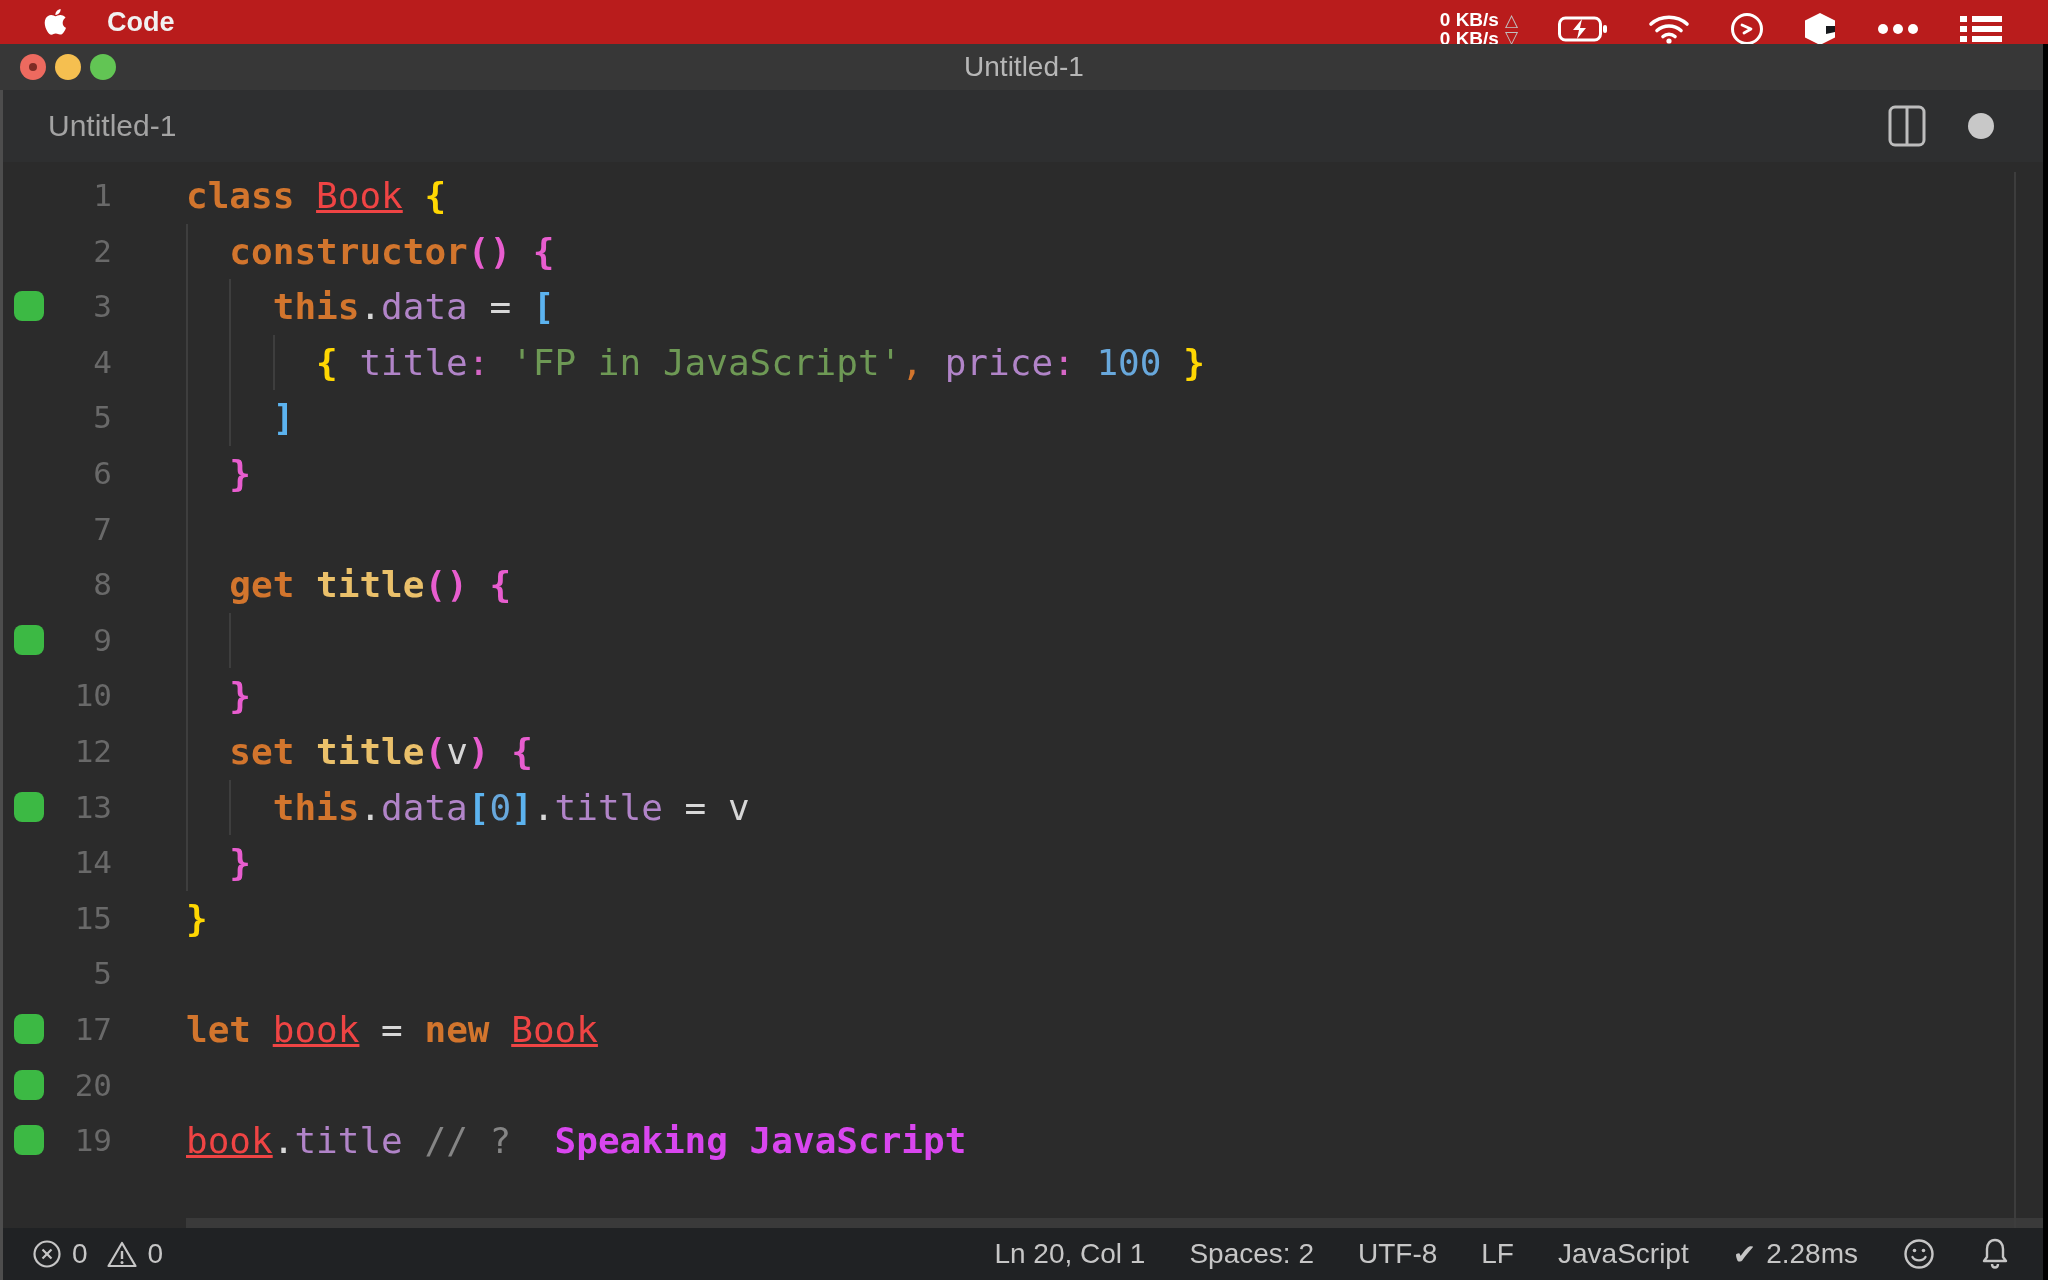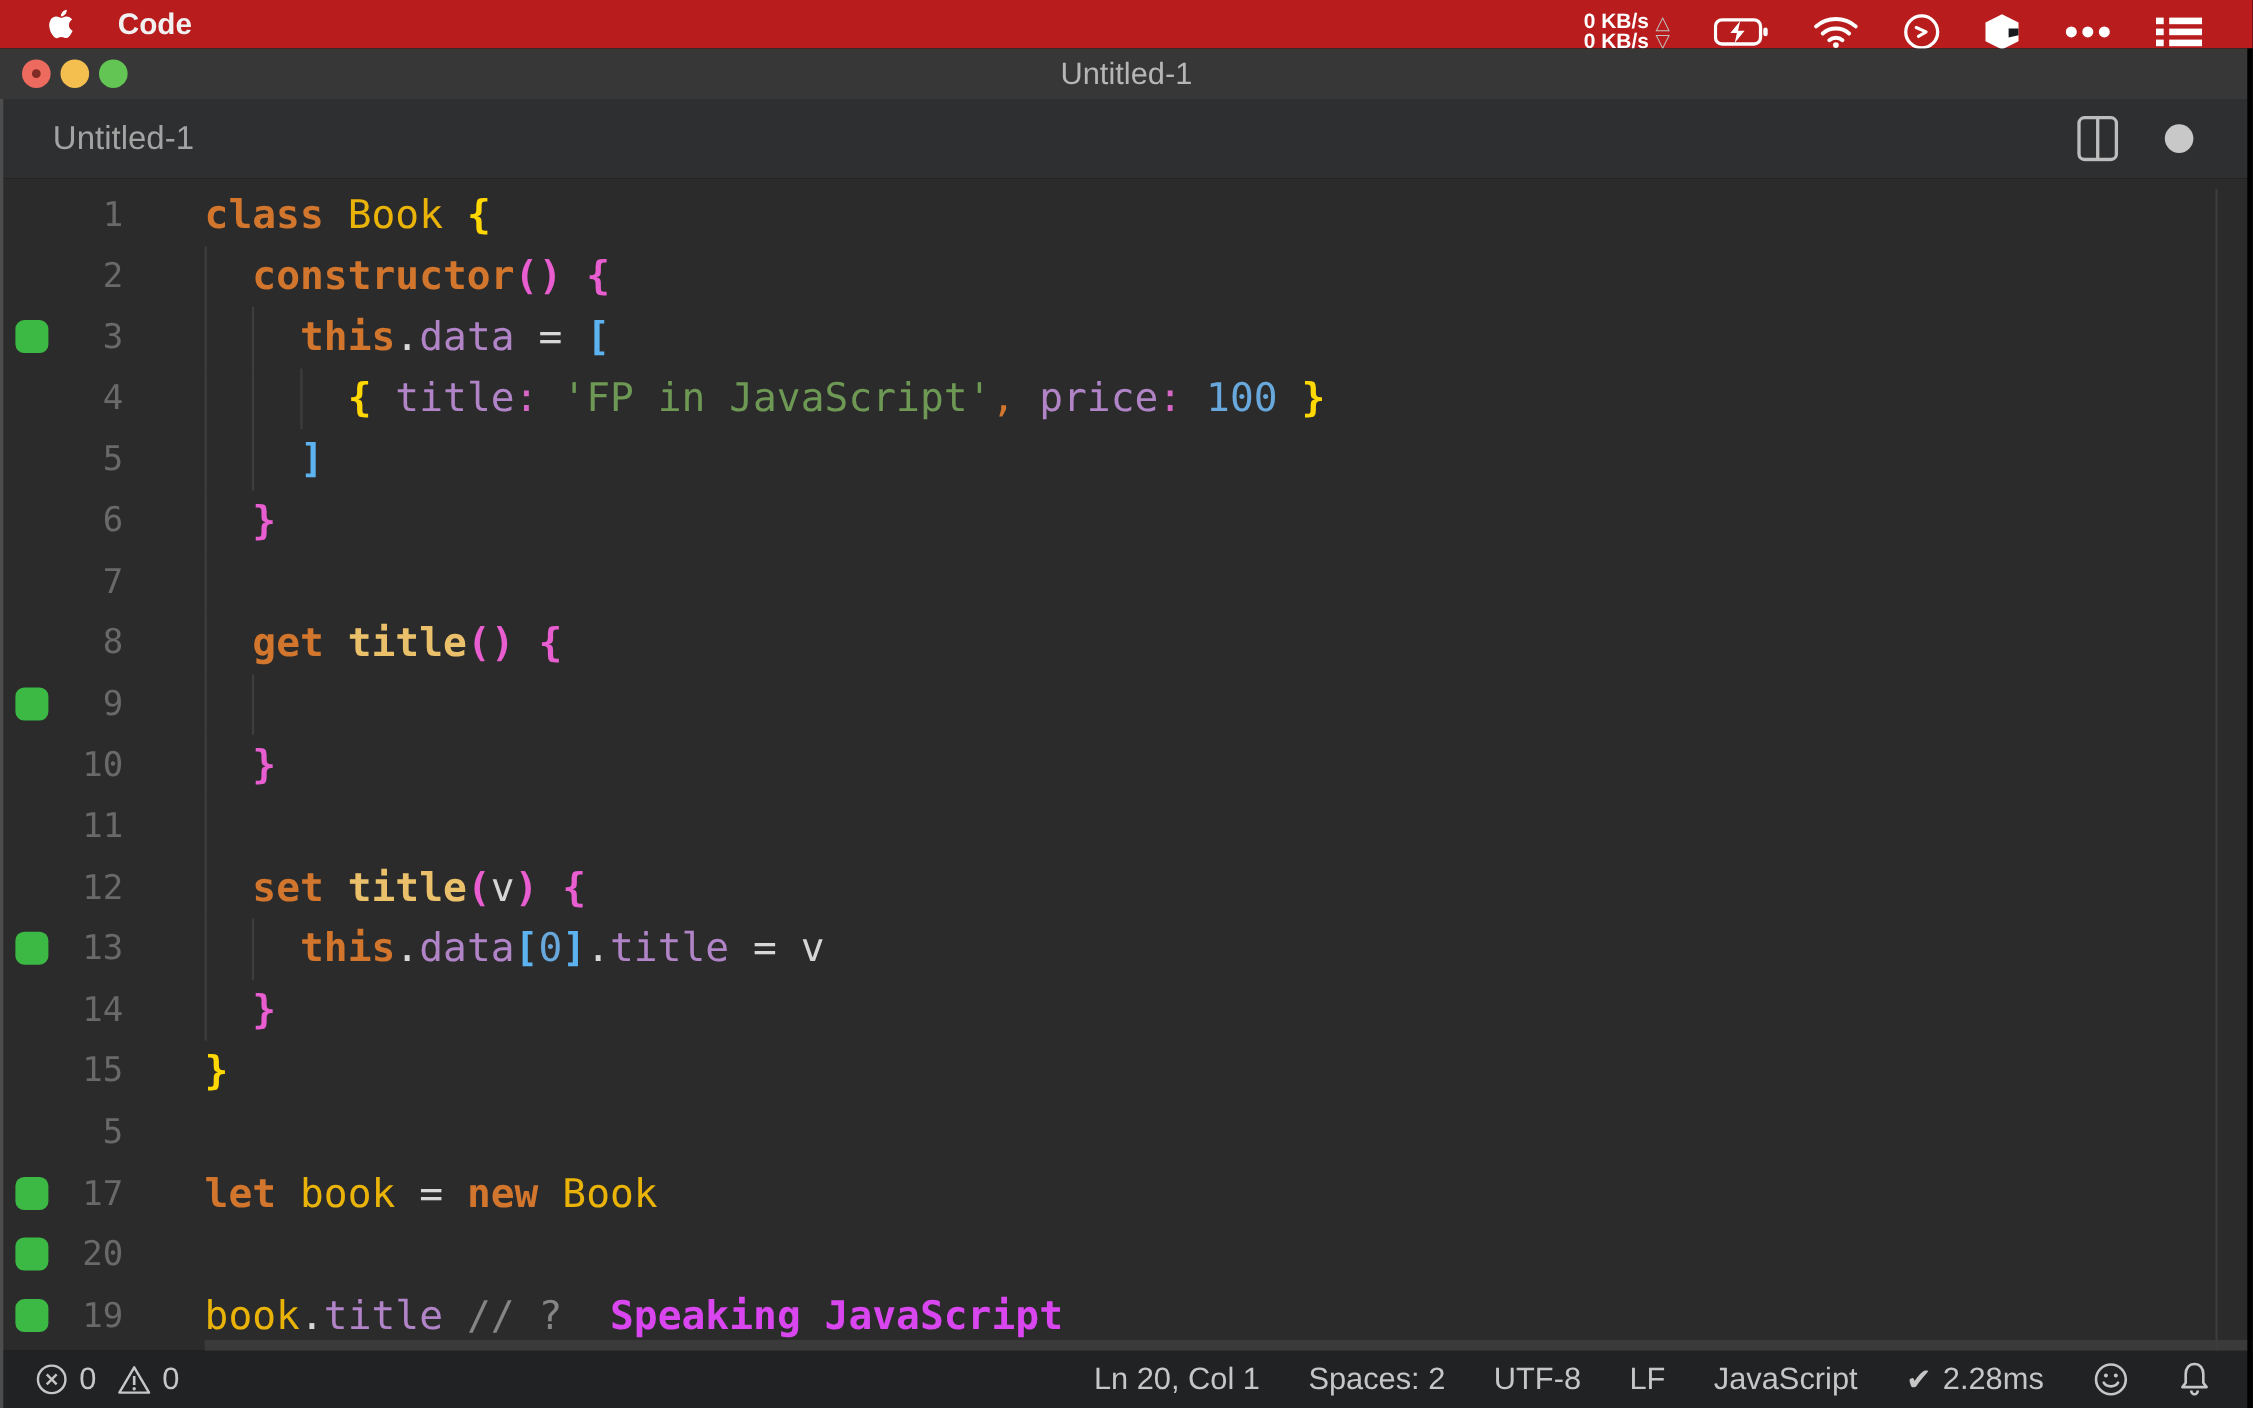--- a/index.html
+++ b/index.html
@@ -39,21 +39,21 @@
   .editor { position:absolute; left:0; top:162px; width:2048px; height:1066px; background:#2b2b2b; }
   .lines { position:absolute; left:0; top:6px; right:0; }
   .line { position:relative; height:55.6px; }
   .mark { position:absolute; left:14px; top:12px; width:30px; height:30px; border-radius:8px; background:#3cb944; }
   .lnum { position:absolute; left:24px; top:0; width:88px; height:55.6px; line-height:55.6px; text-align:right;
           color:#696969; font-size:31px; font-family:"DejaVu Sans Mono", monospace; }
   .guide { position:absolute; top:0; width:2px; height:55.6px; background:#3e3e3e; }
   .lcode { position:absolute; left:186px; top:0; height:55.6px; line-height:55.6px; white-space:pre;
            font-family:"DejaVu Sans Mono", monospace; font-size:36px; color:#d8d8d8; }
   .tk-kw  { color:#d2752d; font-weight:bold; }
-  .tk-cls { color:#eab308; }
+  .tk-cls { color:#ef4444;text-decoration:underline; }
   .tk-prop{ color:#b184c8; }
   .tk-str { color:#6e9955; }
   .tk-num { color:#68a8dc; }
   .tk-by  { color:#ffd702; font-weight:bold; }
   .tk-bp  { color:#e85dcf; font-weight:bold; }
   .tk-bb  { color:#5cb3ef; font-weight:bold; }
   .tk-op  { color:#d8d8d8; }
   .tk-pn  { color:#d8d8d8; }
   .tk-co  { color:#d666c6; }
   .tk-cm  { color:#d2752d; }
@@ -222,25 +222,20 @@
           <div class="lnum">9</div>
           <div class="guide" style="left: 186px;"></div>
           <div class="guide" style="left: 229.37px;"></div>
         </div>
         <div class="line">
           <div class="lnum">10</div>
           <div class="guide" style="left: 186px;"></div>
           <div class="lcode"><span class="tk-pl">  </span><span class="tk-bp">}</span></div>
         </div>
         <div class="line">
-          <div class="lnum">11</div>
-          <div class="guide" style="left: 186px;"></div>
-          <div class="lcode"></div>
-        </div>
-        <div class="line">
           <div class="lnum">12</div>
           <div class="guide" style="left: 186px;"></div>
           <div class="lcode"><span class="tk-pl">  </span><span class="tk-kw">set</span><span class="tk-pl"> </span><span class="tk-gold">title</span><span class="tk-bp">(</span><span class="tk-vr">v</span><span class="tk-bp">)</span><span class="tk-pl"> </span><span class="tk-bp">{</span></div>
         </div>
         <div class="line">
           <div class="mark"></div>
           <div class="lnum">13</div>
           <div class="guide" style="left: 186px;"></div>
           <div class="guide" style="left: 229.37px;"></div>
           <div class="lcode"><span class="tk-pl">    </span><span class="tk-kw">this</span><span class="tk-pn">.</span><span class="tk-prop">data</span><span class="tk-bb">[</span><span class="tk-num">0</span><span class="tk-bb">]</span><span class="tk-pn">.</span><span class="tk-prop">title</span><span class="tk-pl"> </span><span class="tk-op">=</span><span class="tk-pl"> </span><span class="tk-vr">v</span></div>

